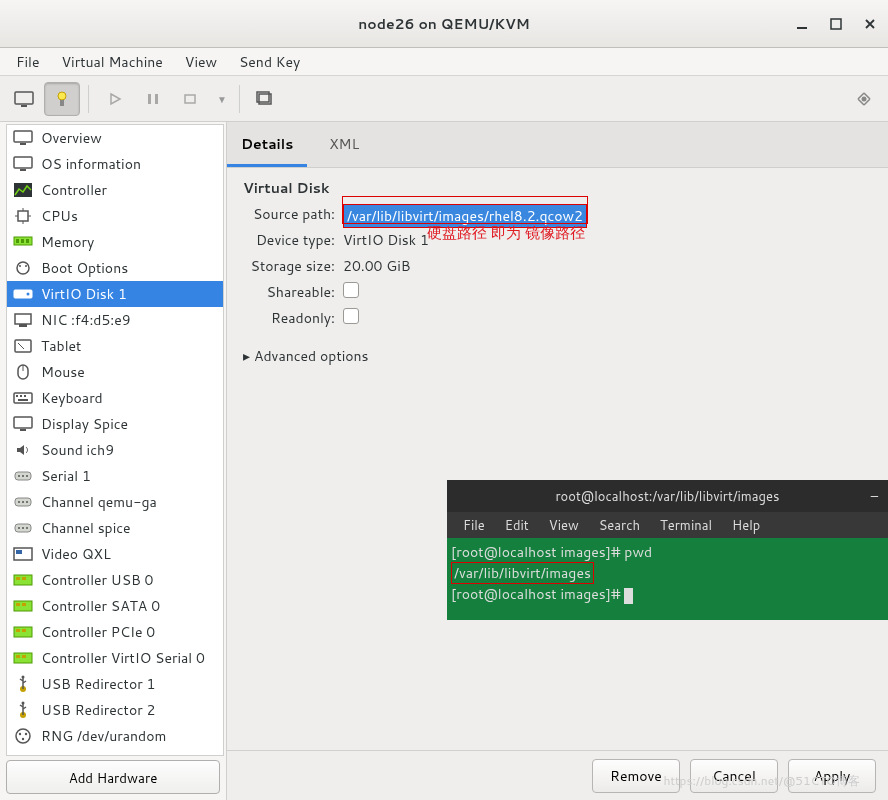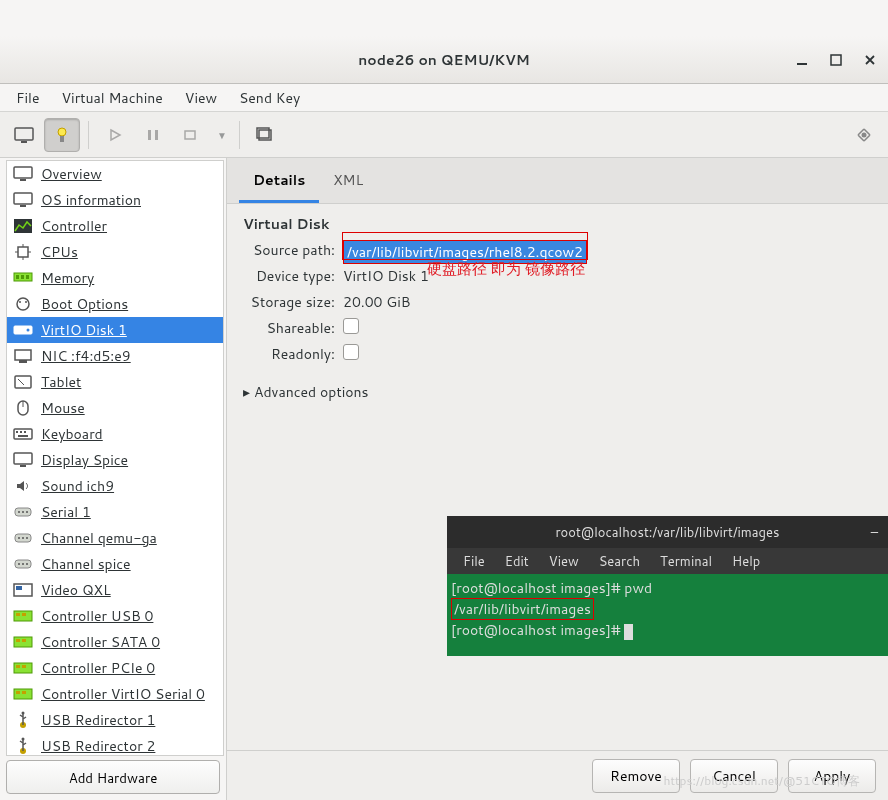--- a/index.html
+++ b/index.html
@@ -1,47 +1,47 @@
 <!DOCTYPE html>
 <html><head>
 <meta charset="utf-8">
 <style>
 * { box-sizing: border-box; font-family: "Cantarell", "Segoe UI", sans-serif; }
 body { margin: 0; width: 888px; height: 800px; background: #f6f5f4; display: flex; flex-direction: column; font-size: 14px; color: #2e3436; }
 
 
-.titlebar { height: 48px; background: linear-gradient(#f6f5f4,#e8e6e3); border-bottom: 1px solid #c0bfbc; display: flex; align-items: center; position: relative; margin-top: 36px; }
+.titlebar { height: 48px; background: linear-gradient(#f6f5f4,#e8e6e3); border-bottom: 1px solid #c0bfbc; display: flex; align-items: center; position: relative; }
 .titlebar .title { position: absolute; left: 0; right: 0; text-align: center; font-weight: bold; font-size: 14px; }
 .titlebar .win-ctrls { position: absolute; right: 4px; display: flex; gap: 6px; }
 .win-btn { width: 28px; height: 28px; border-radius: 4px; display: flex; align-items: center; justify-content: center; cursor: pointer; }
 
 
 .menubar { height: 28px; display: flex; align-items: stretch; padding: 0 6px; gap: 2px; border-bottom: 1px solid #d5d5d3; }
 .menubar .mitem { padding: 4px 10px; display:flex; align-items:center; cursor: pointer; }
 
 
 .toolbar { height: 46px; display: flex; align-items: center; padding: 0 6px; gap: 2px; border-bottom: 1px solid #cfcfcd; background:#efeeec; }
 .tbtn { width: 36px; height: 34px; border: 1px solid transparent; border-radius: 4px; display:flex; align-items:center; justify-content:center; cursor:pointer; background:transparent; }
 .tbtn.pressed { background: #d0cfcd; border-color:#b0afad; box-shadow: inset 0 1px 2px rgba(0,0,0,.2); }
 .tsep { width: 1px; height: 28px; background: #cfcfcd; margin: 0 6px; }
 .tbtn.disabled { opacity: .45; }
 .tbtn .arrow { font-size: 10px; margin-left:2px; }
 
 
 .body { flex:1; display:flex; min-height:0; }
 .sidebar { width: 227px; display:flex; flex-direction:column; border-right:1px solid #cfcfcd; }
 .hwlist { flex:1; overflow:auto; border:1px solid #cfcfcd; margin:2px 2px 4px 6px; background:#fff; }
-.hwrow { height:26px; display:flex; align-items:center; padding:0 4px; gap:6px; cursor:pointer;text-decoration:underline; }
+.hwrow { height:26px; display:flex; align-items:center; padding:0 4px; gap:6px; cursor:pointer; }
 .hwrow.selected { background:#3584e4; color:#fff; }
 .hwrow .hwicon { width:24px; height:20px; display:flex; align-items:center; justify-content:center; font-size:14px; }
 .addhw { margin:0 6px 6px; height:34px; border:1px solid #b0afad; border-radius:4px; background:linear-gradient(#fdfdfd,#efefed); cursor:pointer; }
 
 .rightpane { flex:1; display:flex; flex-direction:column; min-width:0; background:#efeeec; }
 .detailshdr { background:#e4e3e1; border-bottom:1px solid #cfcfcd; padding:4px 0 0 0; }
-.tabs { display:flex; gap:0; padding-left:12px; }
+.tabs { display:flex; gap:8px; }
 .tab { padding:8px 14px 10px; font-size:14px; cursor:pointer; color:#555; }
 .tab.active { color:#000; font-weight:bold; border-bottom:3px solid #3584e4; }
 .detailsbody { padding:10px 16px; position:relative; }
 .section-title { font-weight:bold; margin-bottom:6px; }
 .formrow { display:flex; align-items:flex-start; height:26px; }
 .formrow .lbl { width:100px; text-align:right; padding-right:8px; }
 .formrow .val { flex:1; }
 .selpath { background:#3a87e0; color:#fff; border:1px solid #d00; padding:1px 3px; display:inline-block; }
 .chk { width:16px; height:16px; border:1px solid #9a9996; border-radius:3px; background:#fff; display:inline-block; }
 .advopt { display:flex; align-items:center; gap:4px; margin-top:12px; cursor:pointer; }

